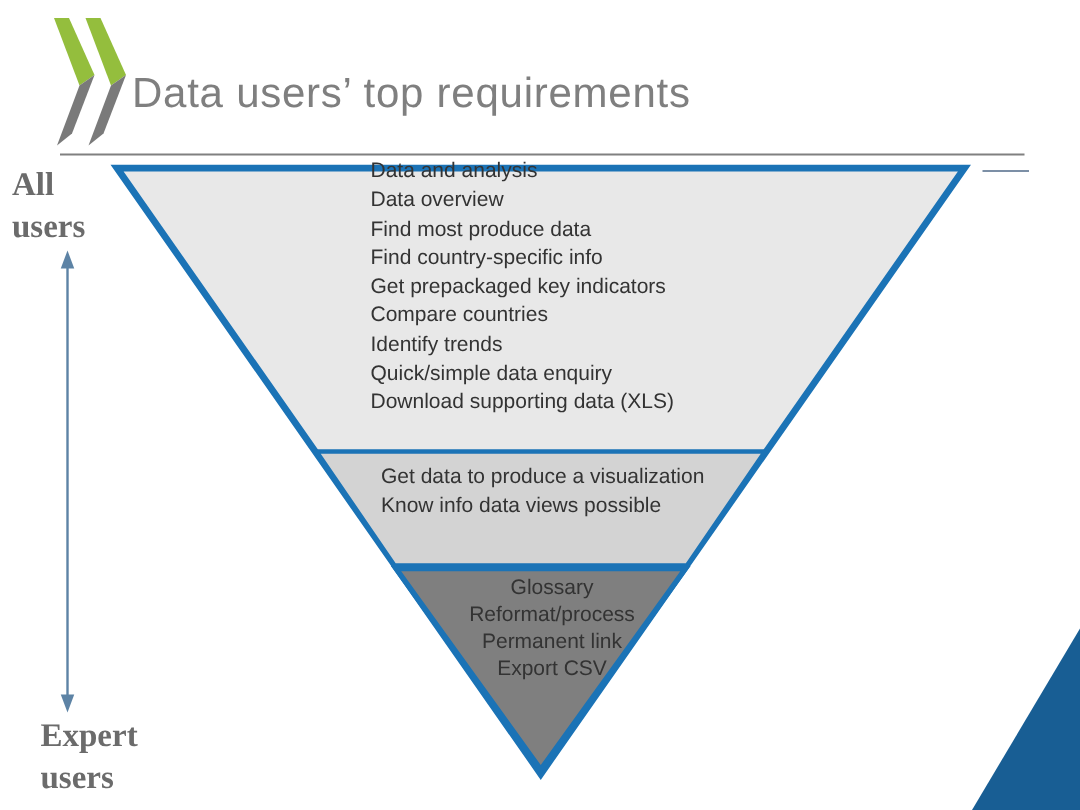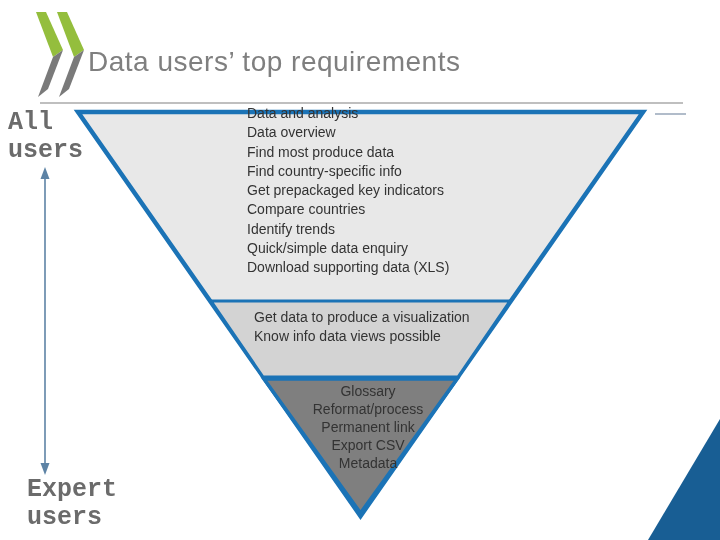--- a/index.html
+++ b/index.html
@@ -18,23 +18,23 @@
     position: absolute;
     left: 88px; top: 46px;
     font-size: 28px;
     color: #7f7f7f;
     letter-spacing: 0.5px;
     white-space: nowrap;
   }
   .side-label {
     position: absolute;
     width: 78px;
-    font-family: Liberation Mono, monospace;
+    font-family: Liberation Serif, serif;
     font-weight: 700;
-    font-size: 25px;
+    font-size: 22px;
     line-height: 28px;
     color: #6b6b6b;
   }
   #all-users-label { left: 8px; top: 109px; }
   #expert-users-label { left: 8px; top: 476px; margin-left: 19px; }
   .funnel-text {
     position: absolute;
     font-size: 14px;
     line-height: 19.3px;
     color: #333333;
@@ -95,14 +95,13 @@
 <div id="section2-text" class="funnel-text">
   <div class="funnel-line">Get data to produce a visualization</div>
   <div class="funnel-line">Know info data views possible</div>
 </div>
 
 <div id="section3-text" class="funnel-text">
   <div class="funnel-line">Glossary</div>
   <div class="funnel-line">Reformat/process</div>
   <div class="funnel-line">Permanent link</div>
   <div class="funnel-line">Export CSV</div>
-  <div class="funnel-line">Metadata</div>
 </div>
 
 </body></html>

